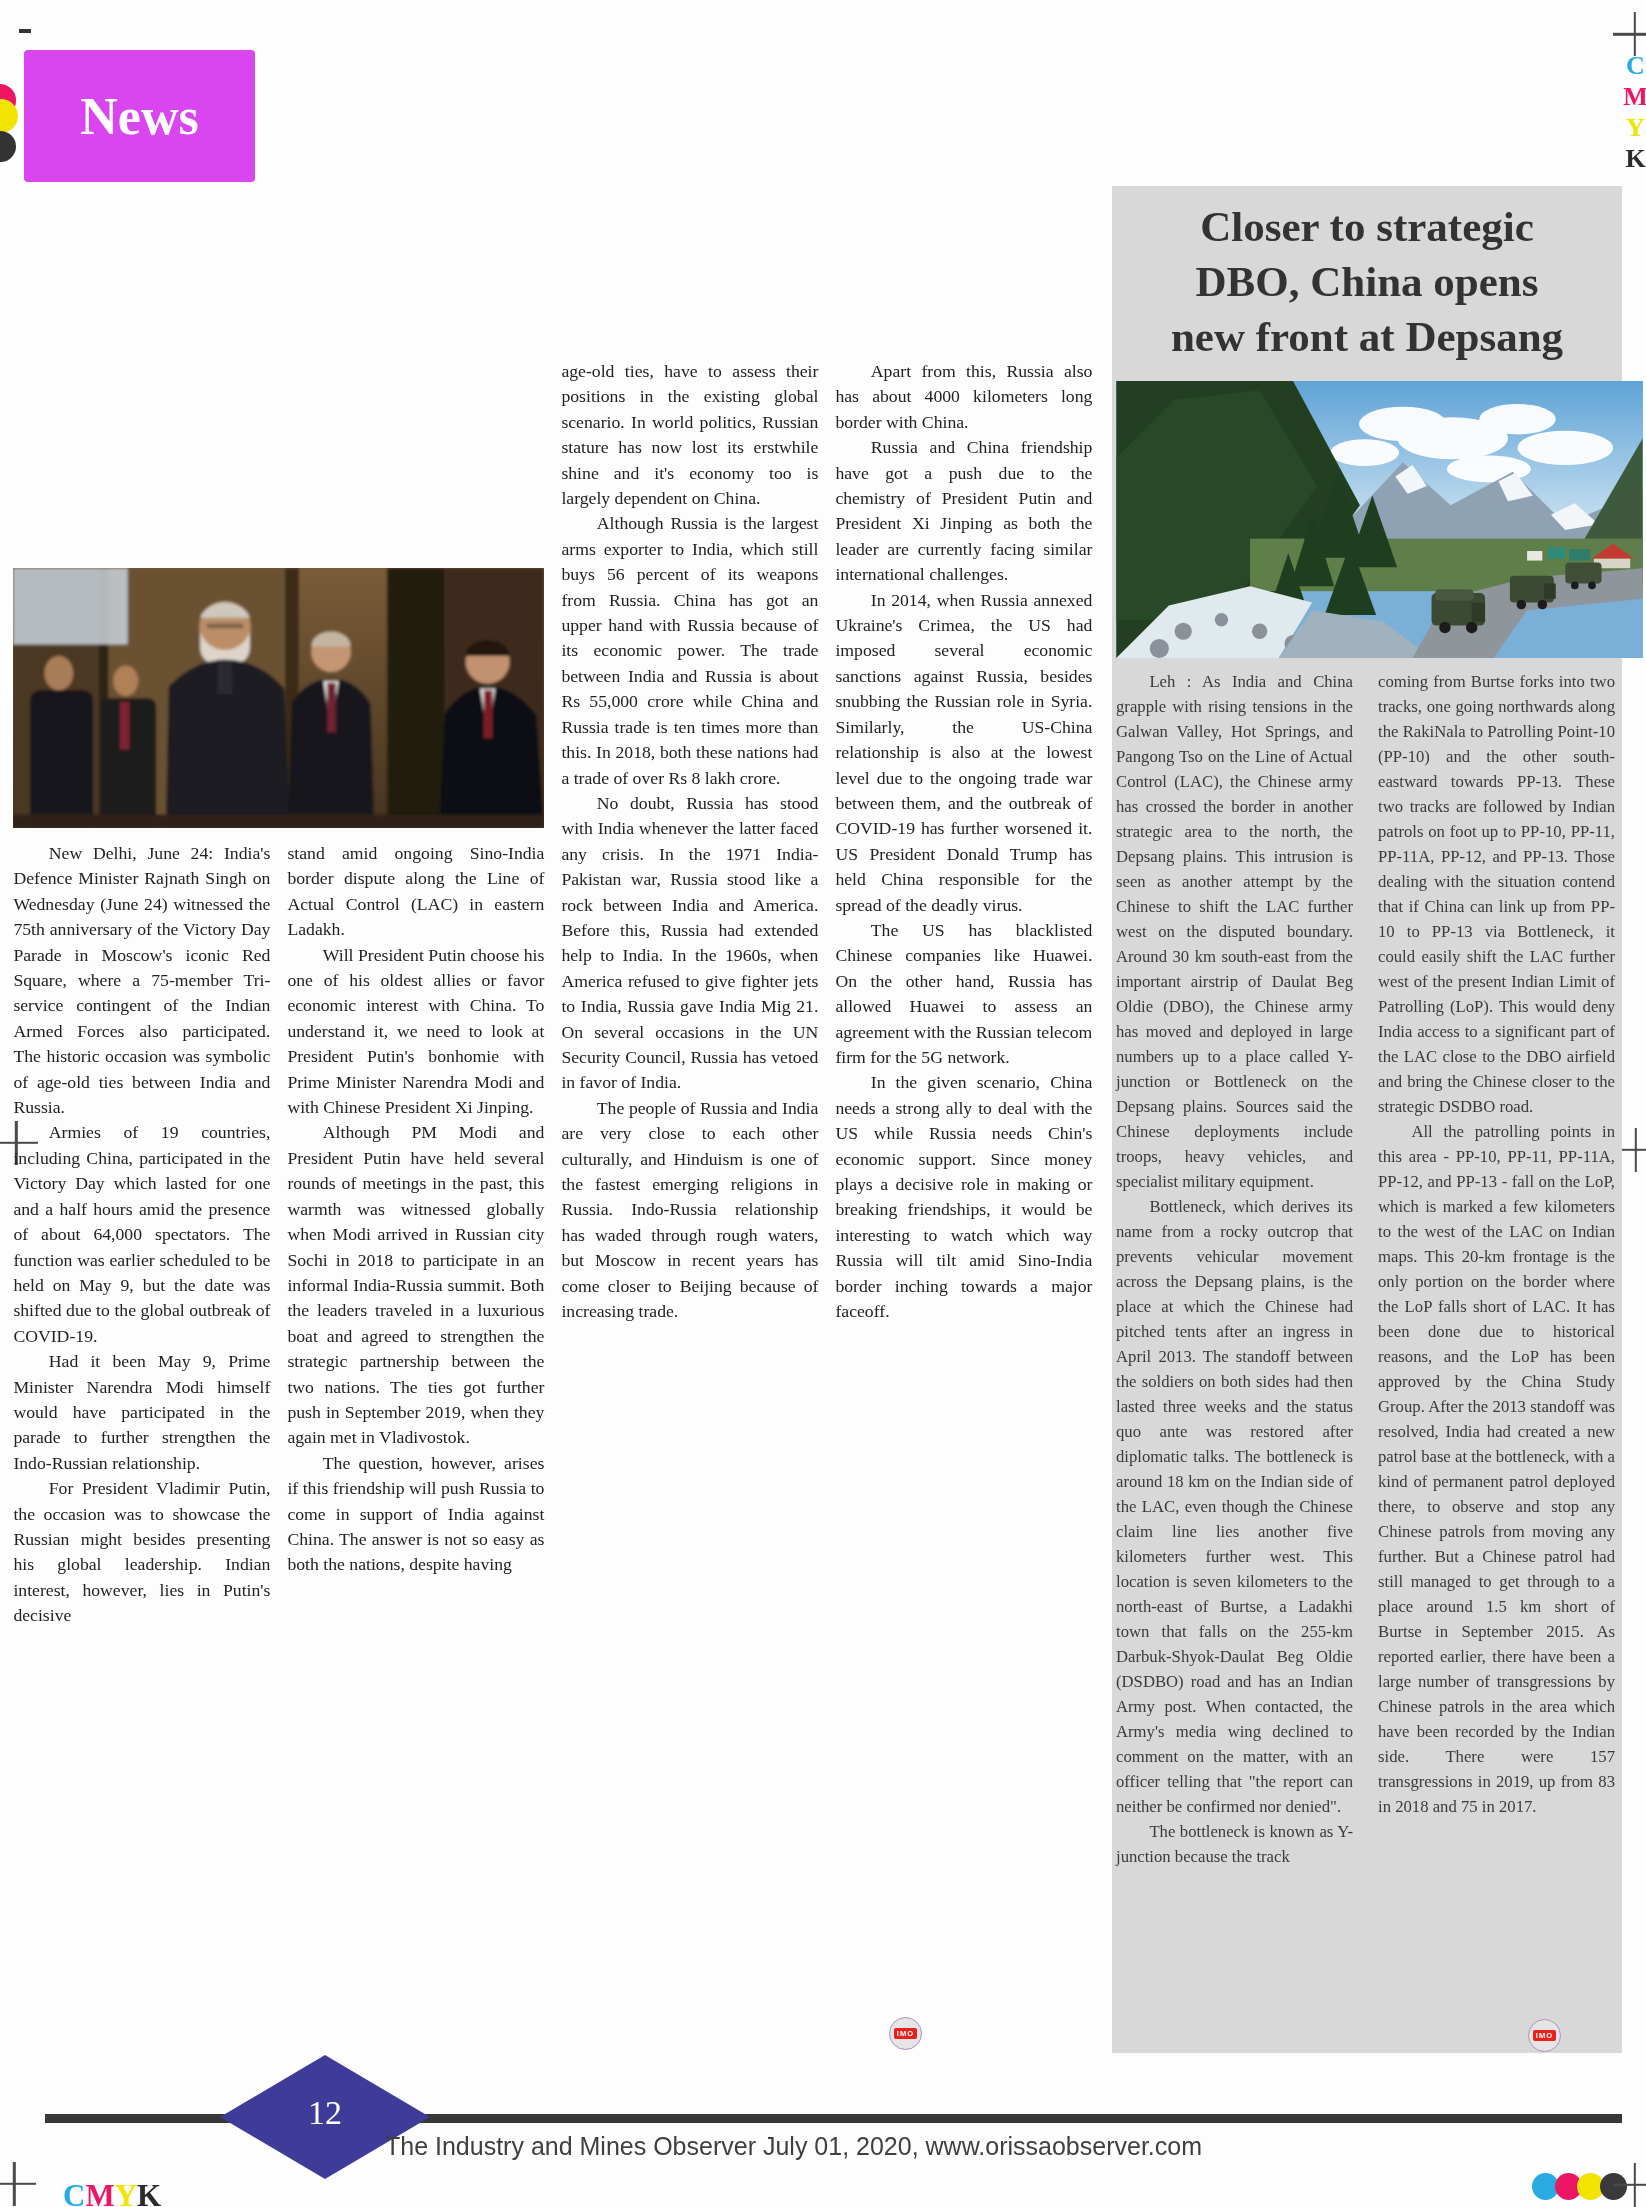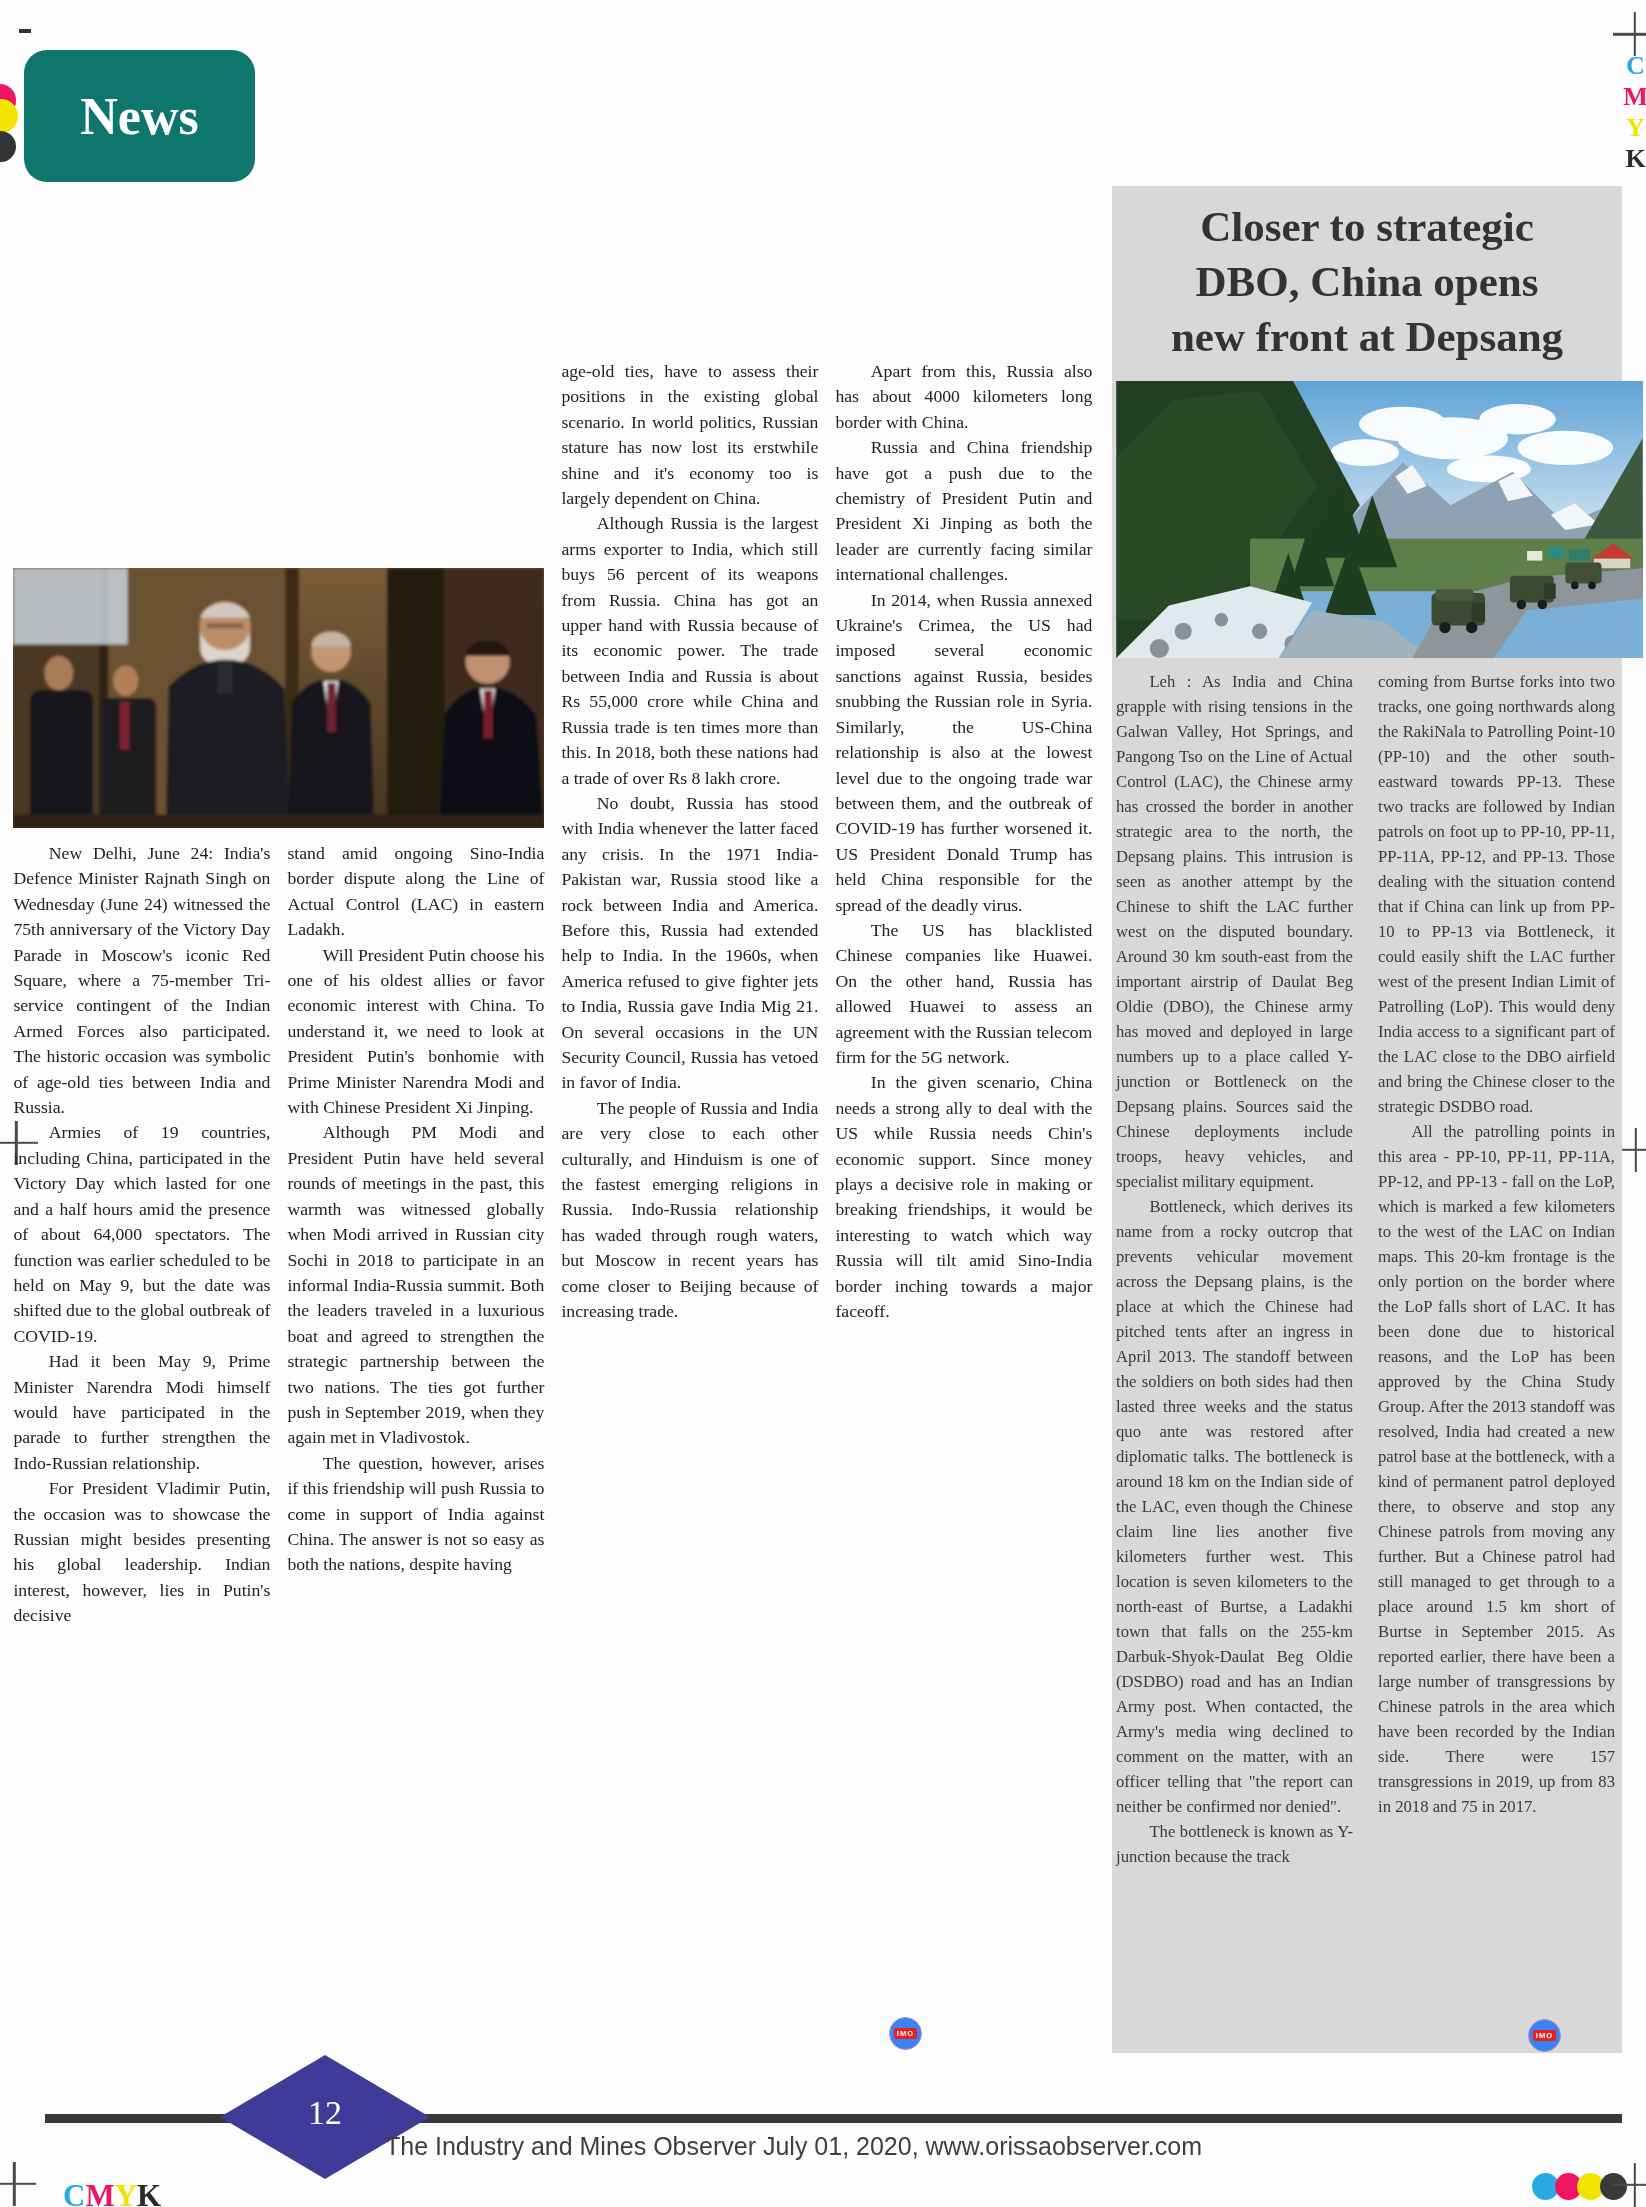--- a/index.html
+++ b/index.html
@@ -1,21 +1,21 @@
 <!DOCTYPE html>
 <html><head>
 <meta charset="utf-8">
 <style>
   html,body{margin:0;padding:0;background:#ffffff;}
   #page{position:relative;width:1647px;height:2207px;background:#fdfdfd;overflow:hidden;
         font-family:"Liberation Serif",serif;}
 
   
-  .news-badge{position:absolute;left:24px;top:50px;width:231px;height:132px;background:#0f766e;
-              border-radius:23px;display:flex;align-items:center;justify-content:center;}
+  .news-badge{position:absolute;left:24px;top:50px;width:231px;height:132px;background:#d946ef;
+              border-radius:4px;display:flex;align-items:center;justify-content:center;}
   .news-badge span{color:#ffffff;font-family:"Liberation Serif",serif;font-weight:bold;font-size:52px;}
 
   
   .main-headline{position:absolute;left:29px;top:117px;width:1061px;text-align:center;
                  font-family:"Liberation Sans",sans-serif;font-weight:400;color:#262626;
                  font-size:63px;line-height:83px;white-space:pre-line;letter-spacing:-1px;}
 
   
   .main-cols{position:absolute;left:13.4px;top:359px;width:1080px;display:flex;gap:17px;}
   .main-col{width:257px;flex:0 0 257px;font-size:17.7px;line-height:25.4px;color:#222222;
@@ -53,21 +53,21 @@
   .dash-mark{position:absolute;left:19px;top:29px;width:12.4px;height:3.8px;background:#333;}
   .edge-dot{position:absolute;border-radius:50%;}
   .cmyk-stack{position:absolute;left:1623px;top:50px;width:25px;text-align:center;
               font-family:"Liberation Serif",serif;font-weight:bold;font-size:26px;line-height:31px;}
   .cmyk-word{position:absolute;left:63px;top:2178px;font-family:"Liberation Serif",serif;
              font-weight:bold;font-size:31px;letter-spacing:0px;}
   .col-c{color:#29abe2;} .col-m{color:#ec1664;} .col-y{color:#f2e400;} .col-k{color:#2b2b2b;}
 
   
   .stamp{position:absolute;width:31px;height:31px;border:1.9px solid #b38cc7;border-radius:50%;
-         background:#3b82f6;display:flex;align-items:center;justify-content:center;}
+         background:#e5e5e5;display:flex;align-items:center;justify-content:center;}
   .stamp i{font-style:normal;background:#e8211d;color:#ffffff;font-family:"Liberation Sans",sans-serif;
            font-size:7.6px;font-weight:bold;padding:1px 2.9px;border-radius:1.9px;letter-spacing:1px;}
 </style>
 </head>
 <body>
 
 <div id="page">
 
   <div class="dash-mark"></div>
   <div class="edge-dot" style="left:-16.3px;top:84px;width:32.5px;height:32.5px;background:#ec1664;"></div>

